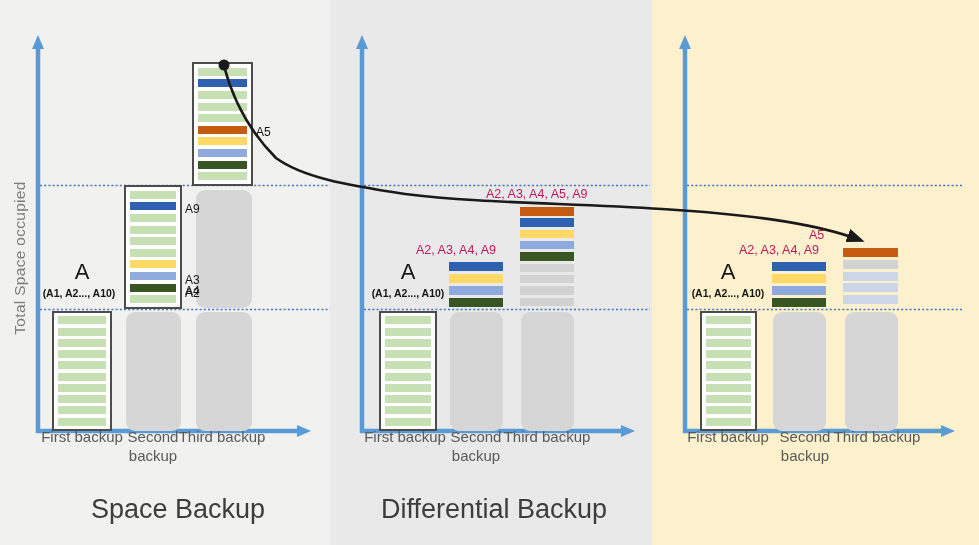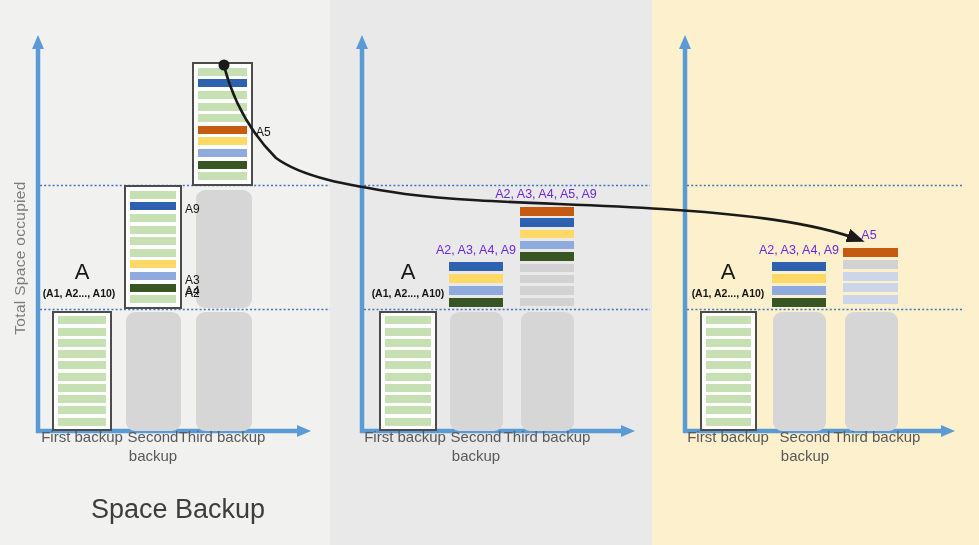--- a/index.html
+++ b/index.html
@@ -14,21 +14,21 @@
           transform:rotate(-90deg);font-size:15.5px;color:#7b7b7b;white-space:nowrap;letter-spacing:.3px;}
   .bar{position:absolute;background:#ffffff;border:2px solid #4c4c4c;box-sizing:border-box;
        display:flex;flex-direction:column;justify-content:space-evenly;padding:0 4px;}
   .bar .stripe{height:8px;}
   .stack{position:absolute;display:flex;flex-direction:column;justify-content:space-between;}
   .stack .stripe{height:9px;}
   .stack.s9 .stripe{height:8.5px;}
   .grayrect{position:absolute;border-radius:9px;}
   .a-title{position:absolute;font-size:22px;color:#161616;text-align:center;line-height:22px;}
   .a-sub{position:absolute;font-size:10.5px;font-weight:700;color:#161616;text-align:center;white-space:nowrap;}
-  .barlabel{position:absolute;width:120px;font-size:12.5px;color:#6d28d9;text-align:center;white-space:nowrap;}
+  .barlabel{position:absolute;width:120px;font-size:12.5px;color:#be185d;white-space:nowrap;}
   .sidelabel{position:absolute;font-size:12px;color:#161616;}
   .xlabel{position:absolute;top:427px;width:90px;font-size:15px;line-height:19px;color:#595959;text-align:center;}
   .ptitle{position:absolute;top:494px;width:320px;font-size:27px;color:#3d3d3d;text-align:center;}
 </style>
 </head>
 <body>
 
 <div class="canvas">
 
   <div class="panel p1" style="background: rgb(241, 241, 240);"></div>
@@ -152,20 +152,21 @@
     </div>
 
   <div class="a-title" style="left:378px;top:261px;width:60px;">A</div>
   <div class="a-sub" style="left:358px;top:287px;width:100px;">(A1, A2..., A10)</div>
   <div class="barlabel" style="left:416px;top:243px;">A2, A3, A4, A9</div>
   <div class="barlabel" style="left:486px;top:187px;">A2, A3, A4, A5, A9</div>
 
   <div class="xlabel" style="left:360px;">First backup</div>
   <div class="xlabel" style="left:431px;">Second backup</div>
   <div class="xlabel" style="left:502px;">Third backup</div>
+  <div class="ptitle" style="left:334px;">Differential Backup</div>
 
   <div class="grayrect" style="left: 773px; top: 312px; width: 53px; height: 119px; background: rgb(214, 214, 214);"></div>
   <div class="grayrect" style="left: 845px; top: 312px; width: 53px; height: 119px; background: rgb(214, 214, 214);"></div>
 
   <div class="bar" style="left:700px;top:311px;width:57px;height:120px;">
       <div class="stripe" style="background: rgb(198, 224, 180);"></div>
       <div class="stripe" style="background: rgb(198, 224, 180);"></div>
       <div class="stripe" style="background: rgb(198, 224, 180);"></div>
       <div class="stripe" style="background: rgb(198, 224, 180);"></div>
       <div class="stripe" style="background: rgb(198, 224, 180);"></div>

